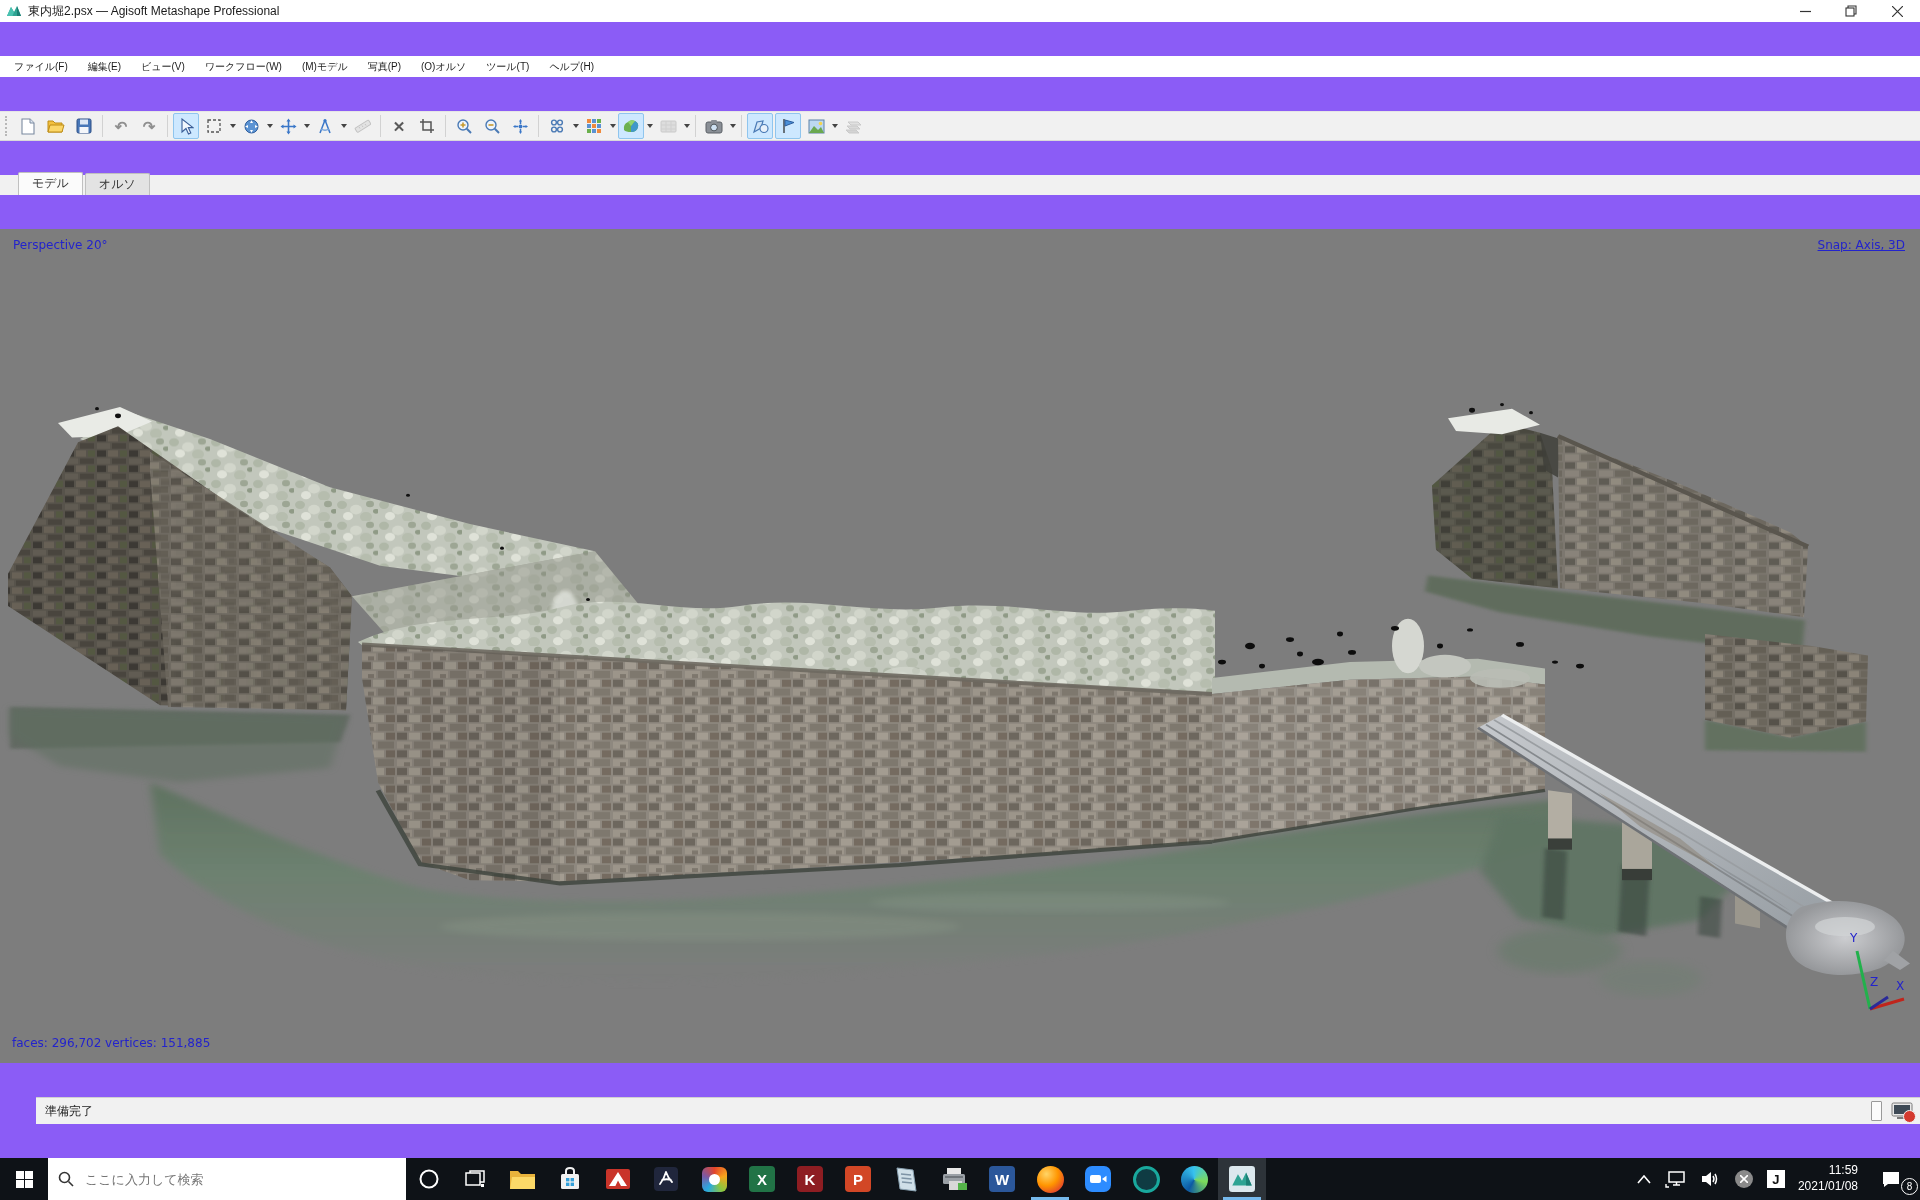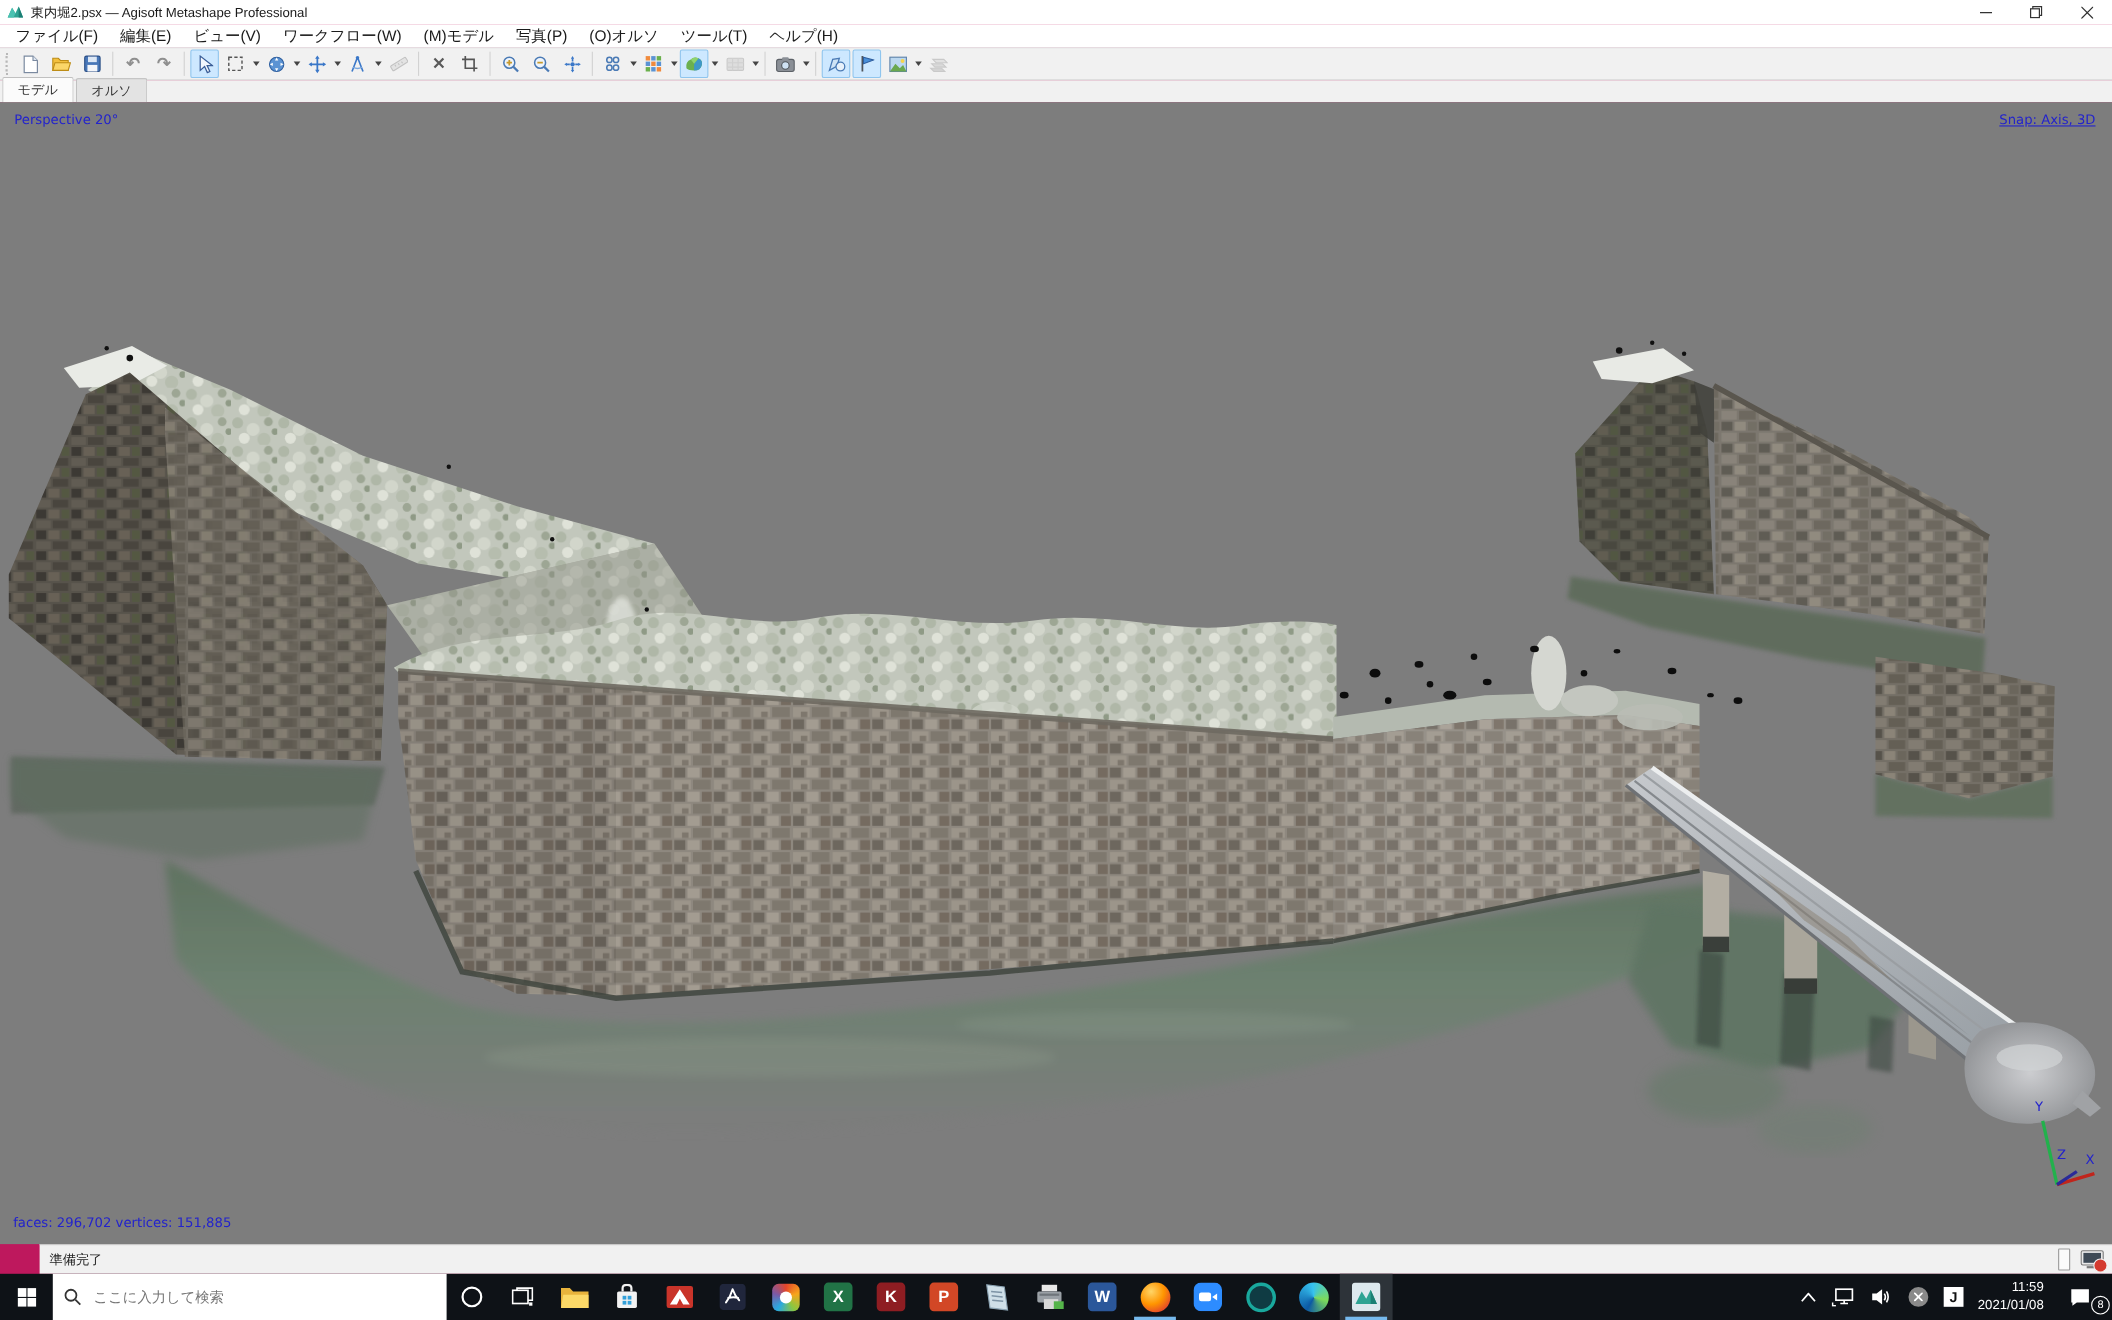--- a/index.html
+++ b/index.html
@@ -1,42 +1,42 @@
 <!DOCTYPE html>
 <html><head>
 <meta charset="utf-8">
 <style>
   html,body{margin:0;padding:0;}
   body{width:1920px;height:1200px;overflow:hidden;font-family:"Liberation Sans",sans-serif;background:#000;}
-  .app{position:absolute;inset:0;display:flex;flex-direction:column;background:#be185d;}
+  .app{position:absolute;inset:0;display:flex;flex-direction:column;background:#8b5cf6;gap:34px;}
 
   
   .titlebar{height:22px;background:#ffffff;display:flex;align-items:center;flex:0 0 auto;}
   .titlebar .app-icon{width:16px;height:16px;margin:0 6px;}
   .title-text{font-size:12px;color:#1a1a1a;white-space:nowrap;}
   .win-controls{margin-left:auto;display:flex;height:100%;}
   .win-btn{width:46px;height:22px;display:flex;align-items:center;justify-content:center;}
 
   
   .menubar{height:21px;background:#ffffff;display:flex;align-items:center;padding-left:4px;flex:0 0 auto;}
-  .menu-item{padding:2px 10px;font-size:14px;color:#1b1b1b;white-space:nowrap;}
+  .menu-item{padding:2px 10px;font-size:10px;color:#1b1b1b;white-space:nowrap;}
 
   
   .toolbar{height:28px;background:#f1f1f1;display:flex;align-items:center;border-top:1px solid #e6e6e6;border-bottom:1px solid #d9d9d9;padding-left:3px;flex:0 0 auto;}
   .grip{width:3px;height:20px;border-left:2px dotted #b8b8b8;margin:0 4px 0 2px;}
   .tbtn{width:24px;height:24px;display:flex;align-items:center;justify-content:center;border:1px solid transparent;border-radius:2px;margin:0 1px;flex:0 0 auto;}
   .tbtn.active{background:#cde8ff;border-color:#8fc5ee;}
   .tbtn.disabled{opacity:.38;}
   .tsep{width:1px;height:22px;background:#d2d2d2;margin:0 4px;flex:0 0 auto;}
   .caret{width:9px;height:24px;display:flex;align-items:center;justify-content:center;flex:0 0 auto;}
   .caret i{width:0;height:0;border-left:3.5px solid transparent;border-right:3.5px solid transparent;border-top:4px solid #444;}
   .glyph{font-size:15px;line-height:1;color:#8f8f8f;font-weight:bold;}
 
   
-  .tabbar{height:20px;background:#f1f1f1;display:flex;align-items:flex-end;padding-left:2px;flex:0 0 auto;}
+  .tabbar{height:20px;background:#f1f1f1;display:flex;align-items:flex-end;padding-left:18px;flex:0 0 auto;}
   .tab{font-size:12px;padding:2px 13px 2px;border:1px solid #c0c0c0;border-bottom:none;margin-right:2px;background:#e3e3e3;color:#333;border-radius:2px 2px 0 0;white-space:nowrap;}
   .tab.active{background:#fbfbfb;padding-bottom:3px;}
 
   
   .viewport{flex:1 1 auto;position:relative;background:#7d7d7d;overflow:hidden;}
   .viewport svg.scene{position:absolute;inset:0;}
   .vp-label{position:absolute;font-size:12px;color:#2323cc;font-family:"DejaVu Sans",sans-serif;white-space:nowrap;}
   .vp-persp{left:13px;top:9px;}
   .vp-snap{right:15px;top:9px;text-decoration:underline;}
   .vp-stats{left:12px;bottom:13px;}

